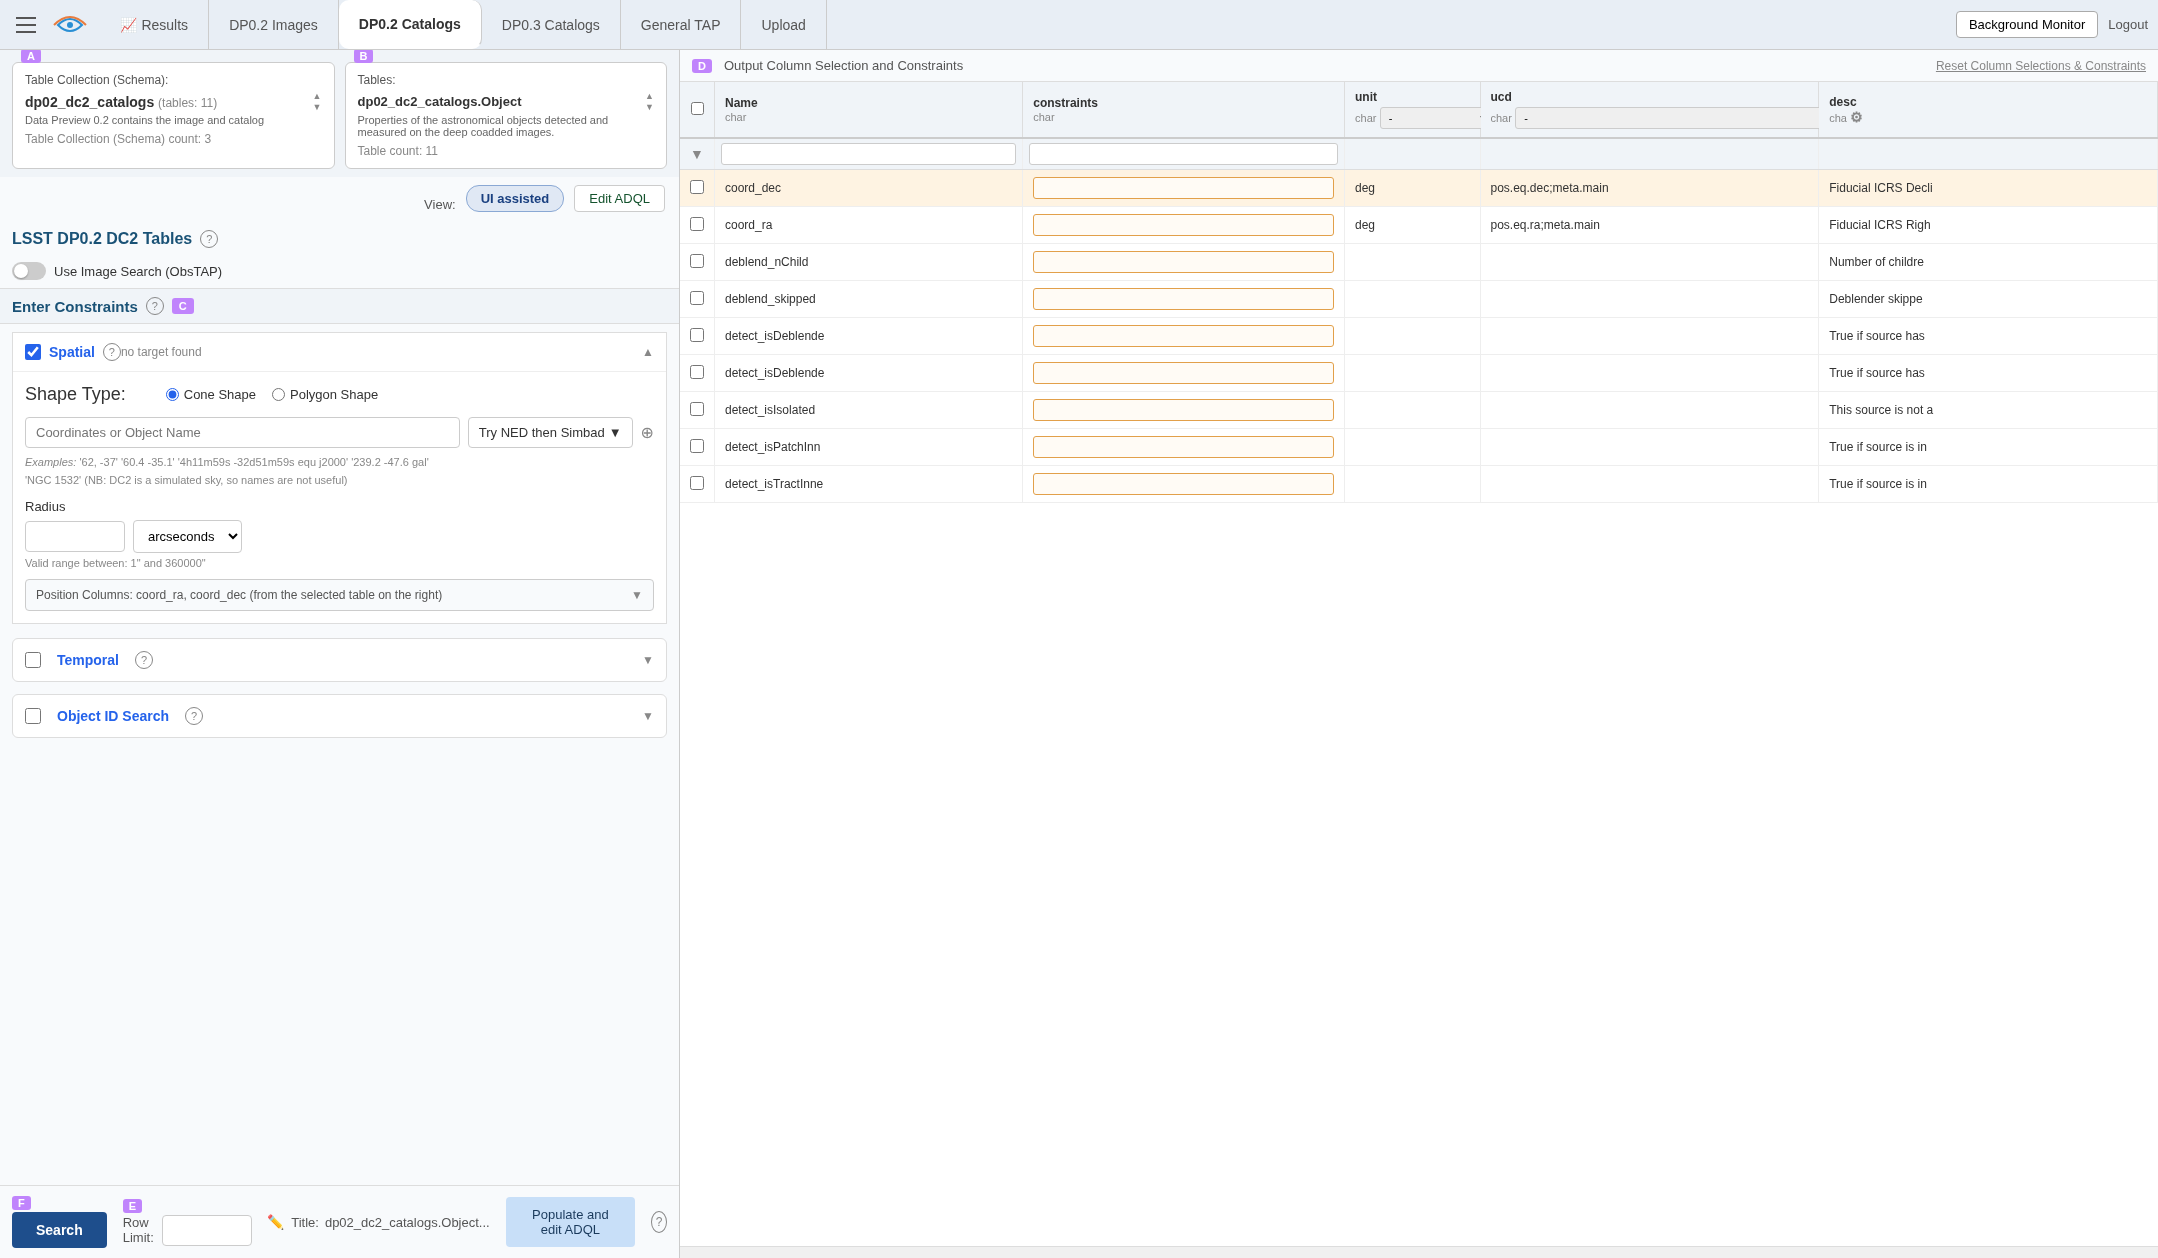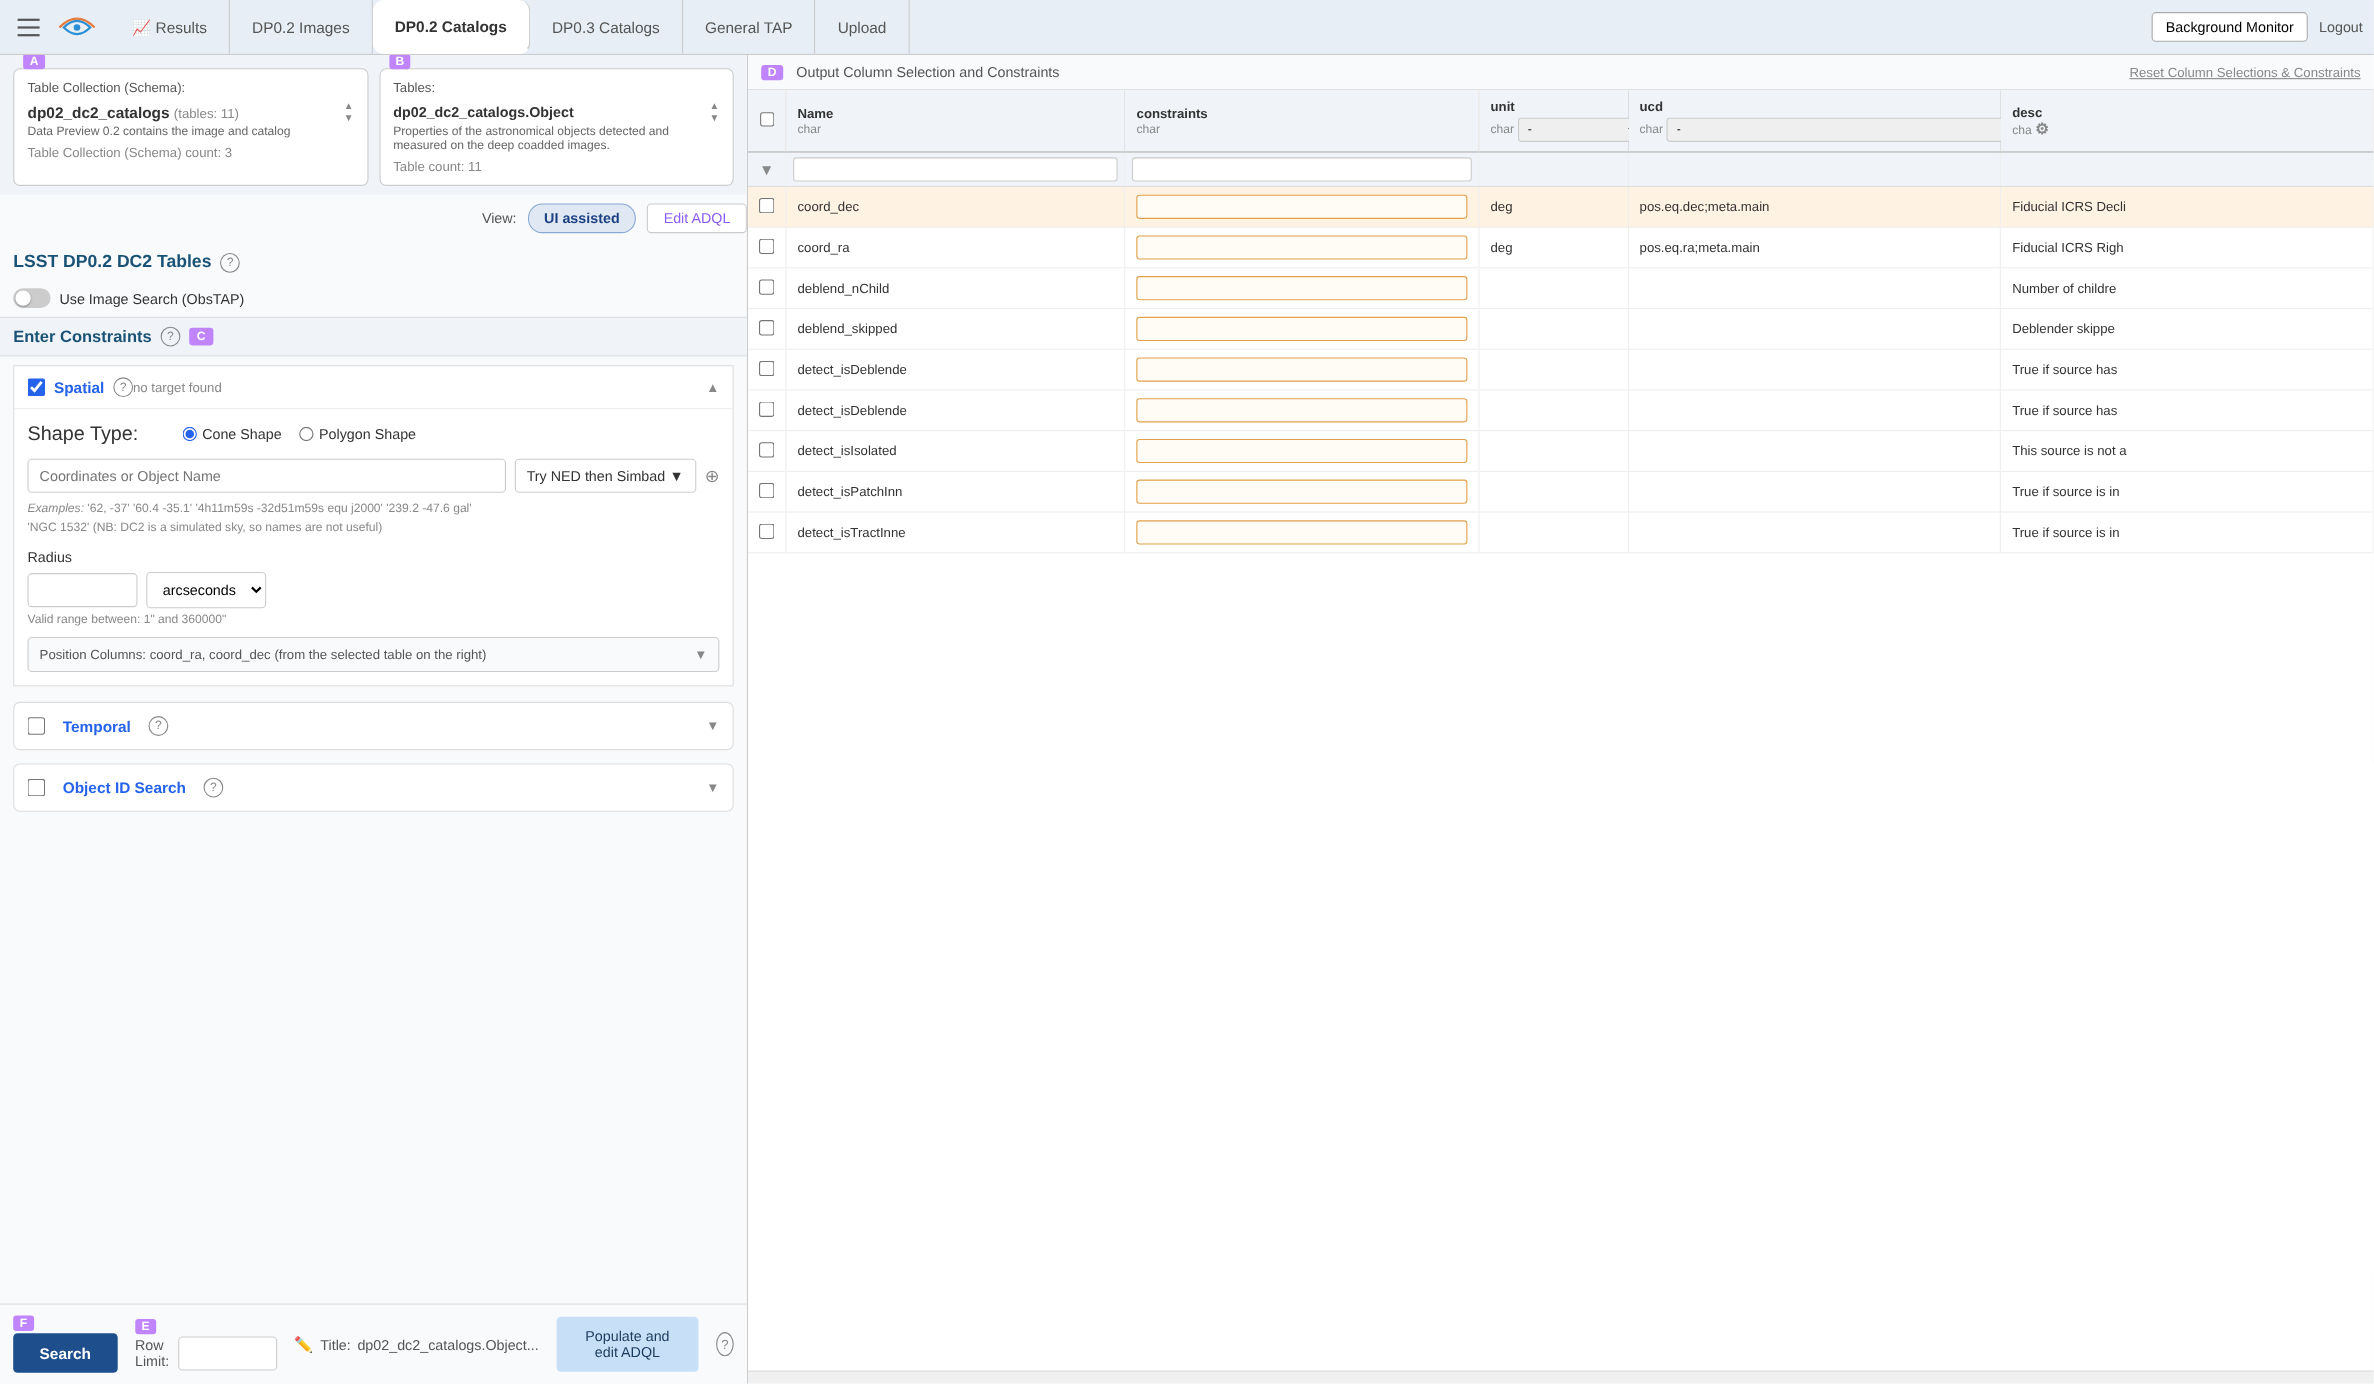--- a/index.html
+++ b/index.html
@@ -181,21 +181,21 @@
     .gear-icon { font-size: 14px; color: #888; cursor: pointer; }
     .constraints-cell input {
       width: 100%; padding: 3px 6px; border: 1px solid #e2a04a; border-radius: 3px;
       background: #fffbf5; font-size: 12px;
     }
     .view-label { font-size: 13px; color: #555; }
     .view-btn {
       padding: 5px 14px; border-radius: 4px; font-size: 13px; cursor: pointer; border: 1px solid #ccc;
     }
     .view-btn.active { background: #e0e8f4; color: #1a4080; border-color: #8aa8d4; font-weight: 600; border-radius: 13px; }
-    .view-btn.inactive { background: #fff; color: #8b5cf6; }
+    .view-btn.inactive { background: #fff; color: #14532d; }
 
     .scrollbar-area { height: 12px; background: #f0f0f0; border-top: 1px solid #ddd; }
   </style>
 </head>
 <body>
 
 <nav class="top-nav">
   <div class="nav-hamburger">
     <span></span>
       <span></span>
@@ -264,21 +264,21 @@
           <div class="up-down">
             <span>▲</span>
               <span>▼</span>
           </div>
         </div>
         <div class="selector-sub">Properties of the astronomical objects detected and measured on the deep coadded images.</div>
         <div class="selector-count">Table count: 11</div>
       </div>
     </div>
 
-    <div style="display:flex; align-items:center; gap:10px; padding:8px 0;">
+    <div style="display:flex; align-items:flex-end; gap:10px; padding:8px 14px;">
       <div style="flex:1;"></div>
       <span class="view-label">View:</span>
       <button class="view-btn active">UI assisted</button>
       <button class="view-btn inactive">Edit ADQL</button>
     </div>
 
     <div class="left-header">
       <span class="left-title">LSST DP0.2 DC2 Tables</span>
       <div class="help-icon">?</div>
     </div>

